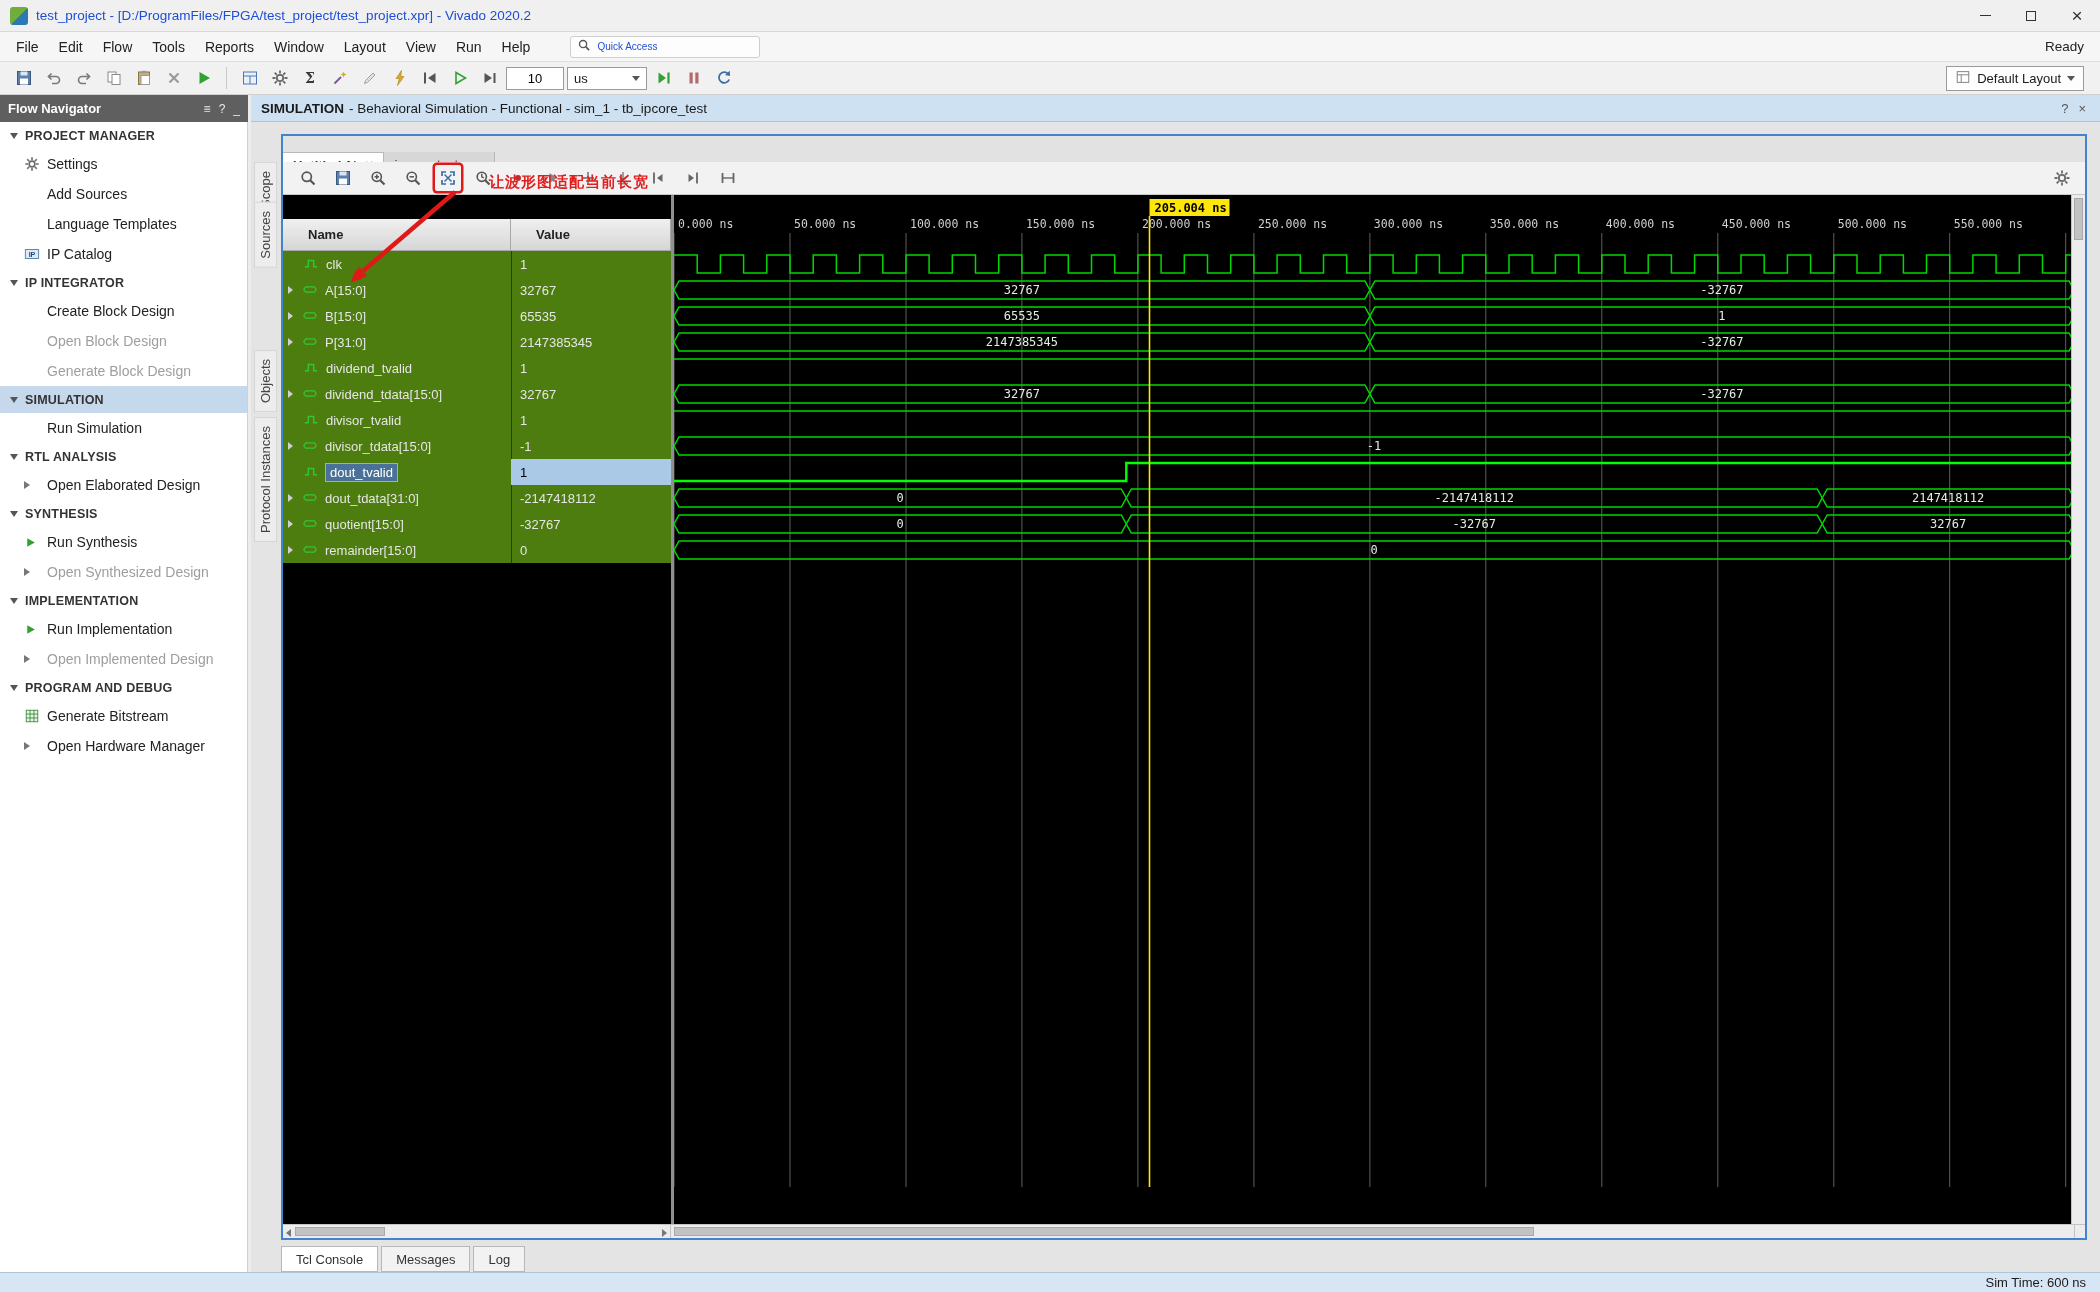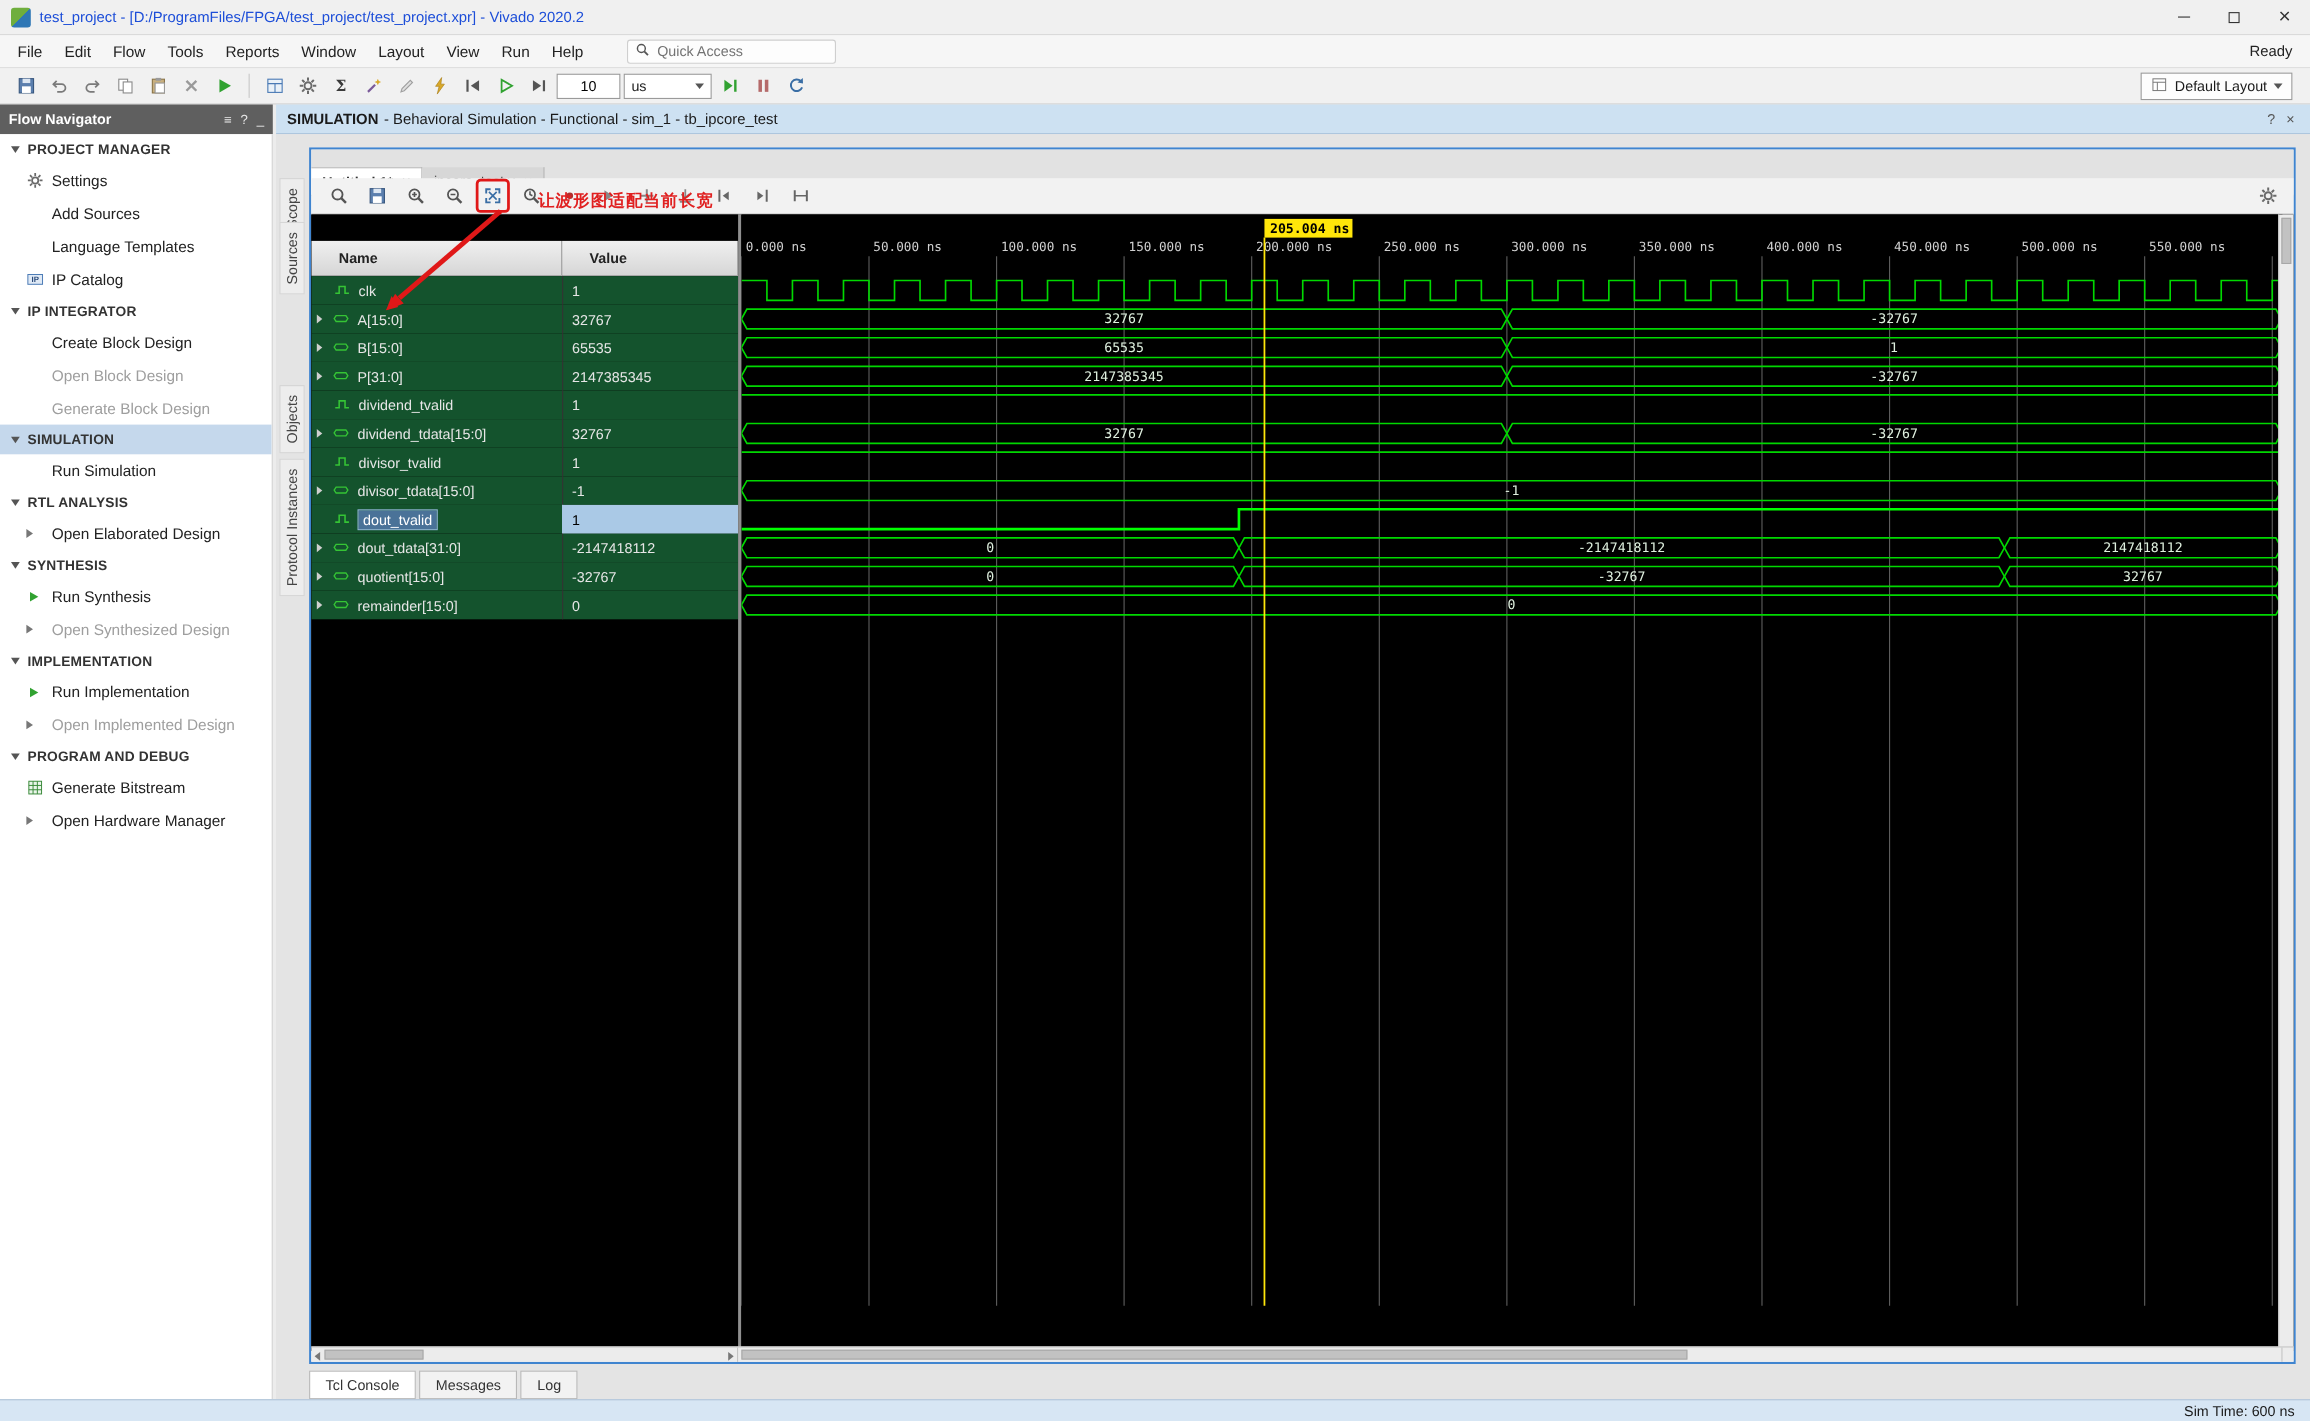--- a/index.html
+++ b/index.html
@@ -12,21 +12,21 @@
 .win-btns{margin-left:auto;display:flex;height:100%}
 .wbtn{width:46px;height:100%;display:flex;align-items:center;justify-content:center;color:#333}
 .glyph-min{display:inline-block;width:11px;border-top:1.6px solid #333}
 .glyph-max{display:inline-block;width:10px;height:10px;border:1.4px solid #333}
 .glyph-close::before{content:"×";font-size:19px;line-height:1}
 
 .menubar{position:absolute;left:0;top:32px;width:2100px;height:30px;background:#f6f6f6;display:flex;align-items:center;border-bottom:1px solid #ddd}
 .menu-items{display:flex;align-items:center;padding-left:6px}
 .menu-item{padding:4px 10px;font-size:14px;color:#222;border-radius:2px}
 .quick-access{margin-left:30px;width:190px;height:22px;display:flex;align-items:center;gap:6px;background:#fdfdfd;border:1px solid #cfcfcf;border-radius:3px;padding:0 6px}
-.qa-text{color:#737373;font-size:13px}
+.qa-text{color:#1d4ed8;font-size:10px}
 .ready{margin-left:auto;margin-right:16px;font-size:13.5px;color:#222}
 
 .toolbar{position:absolute;left:0;top:62px;width:2100px;height:33px;background:#f1f1f1;border-bottom:1px solid #d0d0d0;display:flex;align-items:center;padding:0 10px;gap:3px}
 .tbtn{width:27px;height:27px;display:flex;align-items:center;justify-content:center;border-radius:2px}
 .tsep{width:1px;height:22px;background:#c8c8c8;margin:0 6px}
 .time-input{width:58px;height:23px;border:1px solid #9a9a9a;background:#fff;font-size:13px;text-align:center;font-family:"Liberation Sans",sans-serif}
 .tsel{width:80px;height:23px;border:1px solid #9a9a9a;background:#fff;display:flex;align-items:center;padding:0 6px;font-size:13px;gap:4px}
 .caret{margin-left:auto;width:0;height:0;border-left:4px solid transparent;border-right:4px solid transparent;border-top:5px solid #555}
 .flex1{flex:1}
 .layout-select{height:25px;border:1px solid #9a9a9a;background:#fdfdfd;display:flex;align-items:center;gap:6px;padding:0 8px;font-size:13px;margin-right:6px}
@@ -59,21 +59,21 @@
 .ptools{position:absolute;left:0;top:26px;width:100%;height:33px;background:#f2f2f2;border-bottom:1px solid #c8c8c8;display:flex;align-items:center;padding-left:12px;gap:9px}
 .wtbtn{width:26px;height:26px;display:flex;align-items:center;justify-content:center;border-radius:2px}
 .redbox{box-shadow:0 0 0 2.5px #e01818}
 .anno-text{position:absolute;left:206px;top:37px;color:#e02020;font-size:15px;font-weight:bold;z-index:41;white-space:nowrap;letter-spacing:1px}
 .anno-arrow{position:absolute;left:0;top:0;z-index:40;pointer-events:none}
 .pcontent{position:absolute;left:0;top:59px;width:100%;height:1033px;background:#000}
 .names{position:absolute;left:0;top:0;width:388px;height:1033px;background:#000;overflow:hidden}
 .names-header{position:absolute;left:0;top:24px;width:388px;height:32px;display:flex}
 .nh{height:100%;display:flex;align-items:center;padding-left:25px;font-weight:bold;font-size:13px;color:#222;background:linear-gradient(#f0f0f0,#d6d6d6);border-right:1px solid #a8a8a8;border-bottom:1px solid #a8a8a8}
 .sig-rows{position:absolute;left:0;top:56px;width:388px}
-.srow{display:flex;height:26px;align-items:center;background:#14532d;color:#e6e6e6;font-size:13px}
+.srow{display:flex;height:26px;align-items:center;background:#4d7c0f;color:#e6e6e6;font-size:13px}
 .c-name{width:228px;display:flex;align-items:center;height:100%;padding-left:5px;gap:3px}
 .c-val{width:160px;height:100%;display:flex;align-items:center;padding-left:8px;border-left:1px solid #333}
 .exp{width:12px;display:flex}
 .exp.yes{width:0;height:0;border-top:4px solid transparent;border-bottom:4px solid transparent;border-left:5.5px solid #cfcfcf;margin-right:6px}
 .sigicon{width:20px;display:flex;align-items:center}
 .srow.sel .nm{background:#4a7298;outline:1px solid #8fb3d4;color:#fff;padding:1px 4px}
 .srow.sel .c-val{background:#aac9e6;color:#000;border-left-color:#aac9e6}
 .splitter{position:absolute;left:388px;top:0;width:3px;height:1033px;background:#8f8f8f}
 .wavearea{position:absolute;left:391px;top:0;width:1401px;height:1033px;background:#000}
 .vscroll{position:absolute;right:0;top:59px;width:14px;height:1033px;background:#ececec;border-left:1px solid #c4c4c4}

